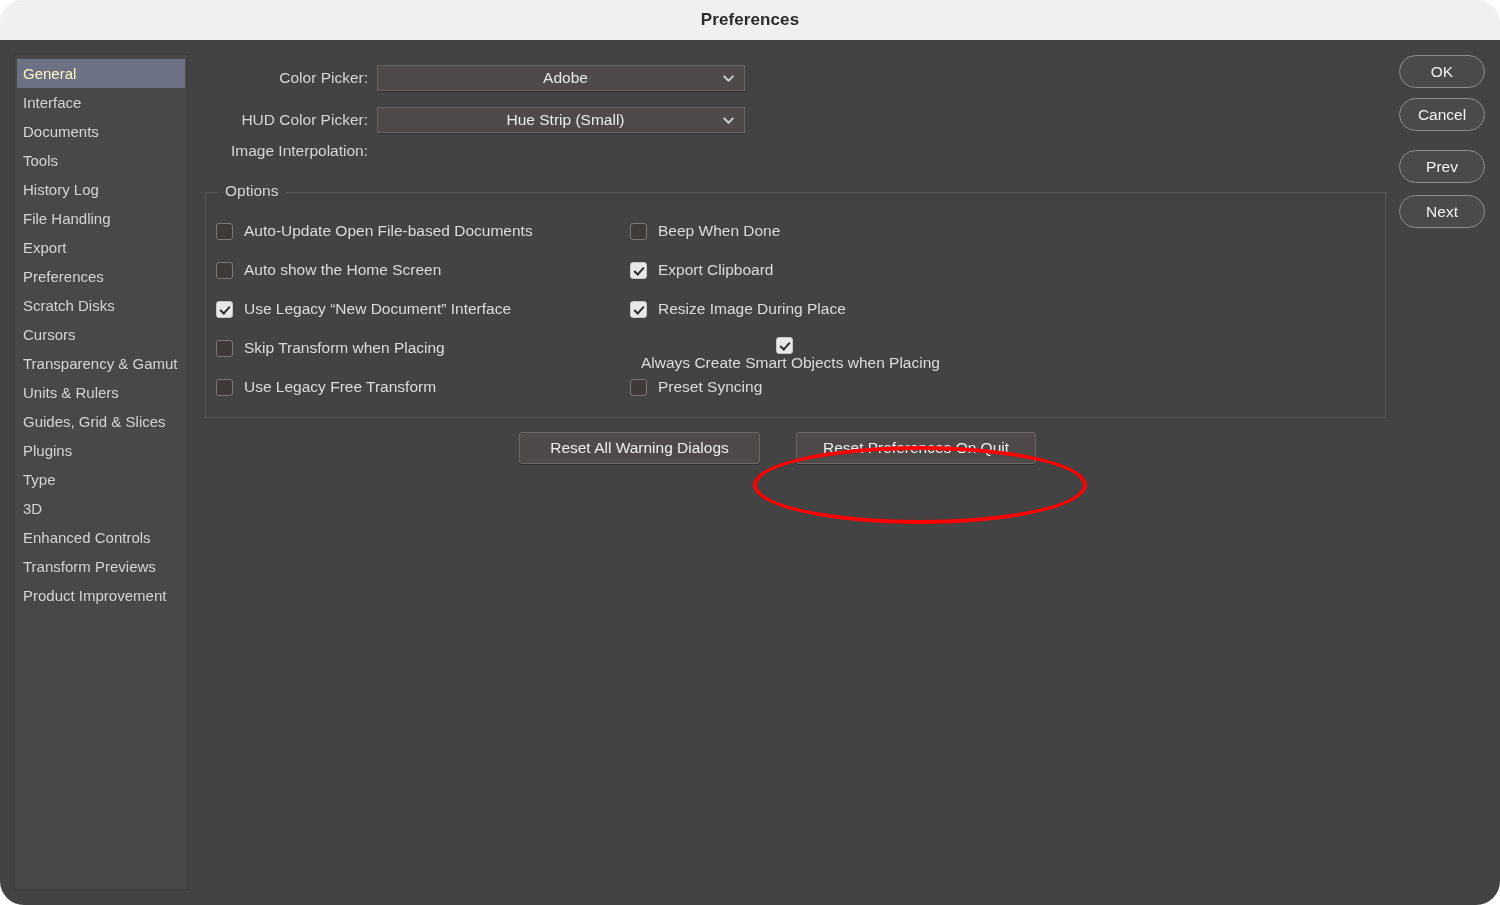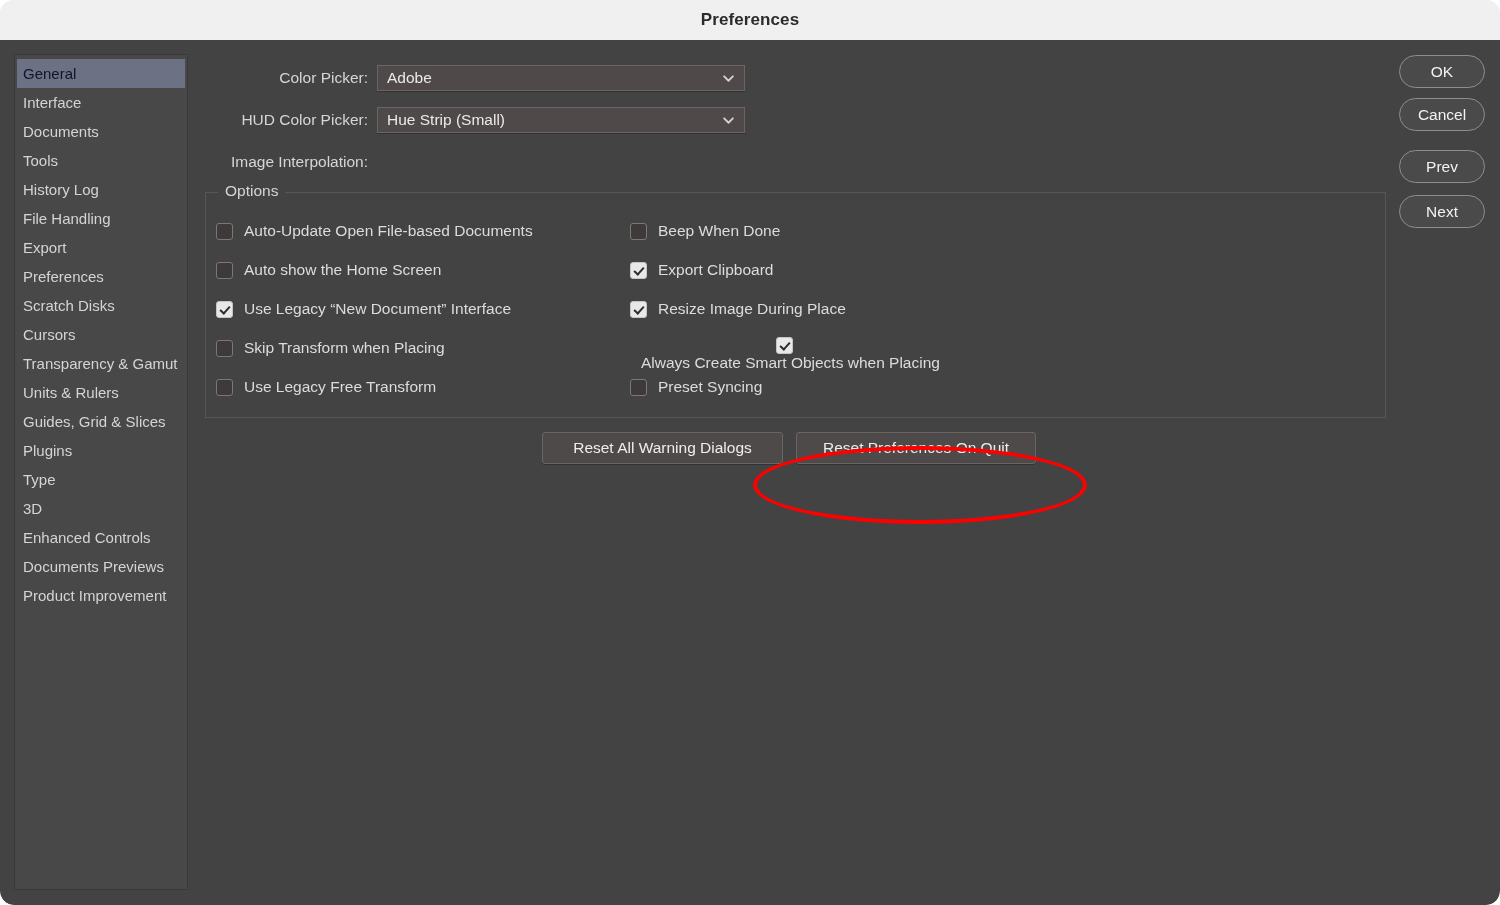--- a/index.html
+++ b/index.html
@@ -15,21 +15,21 @@
     overflow: hidden;
   }
 
   #dialog {
     position: absolute;
     left: 0;
     top: 0;
     width: 1500px;
     height: 905px;
     background: #f0f0f0;
-    border-radius: 14px;
+    border-radius: 24px;
     overflow: hidden;
   }
 
   
   #titlebar {
     position: absolute;
     left: 0;
     top: 0;
     width: 1500px;
     height: 40px;
@@ -74,21 +74,21 @@
     height: 29px;
     line-height: 29px;
     padding-left: 8px;
     font-size: 15px;
     color: #d4d4d4;
     white-space: nowrap;
     box-sizing: border-box;
   }
   .side-item.selected {
     background: #6c7183;
-    color: #0f172a;
+    color: #fef9c3;
     margin: 0 2px;
     padding-left: 6px;
   }
 
   
   #main {
     position: absolute;
     left: 196px;
     top: 0;
     width: 1190px;
@@ -112,20 +112,21 @@
   .dropdown {
     width: 368px;
     height: 26px;
     background: #4f4949;
     border: 1px solid #6a6464;
     box-sizing: border-box;
     display: flex;
     align-items: center;
     position: relative;
     box-shadow: 0 1px 0 rgba(0,0,0,0.25);
+    justify-content: center;
   }
   .dropdown .dd-value {
     font-size: 15.5px;
     color: #eaeaea;
     padding-left: 9px;
     white-space: nowrap;
   }
   .dropdown .dd-chevron {
     position: absolute;
     right: 9px;
@@ -270,21 +271,21 @@
         <div class="side-item">Preferences</div>
         <div class="side-item">Scratch Disks</div>
         <div class="side-item">Cursors</div>
         <div class="side-item">Transparency &amp; Gamut</div>
         <div class="side-item">Units &amp; Rulers</div>
         <div class="side-item">Guides, Grid &amp; Slices</div>
         <div class="side-item">Plugins</div>
         <div class="side-item">Type</div>
         <div class="side-item">3D</div>
         <div class="side-item">Enhanced Controls</div>
-        <div class="side-item">Documents Previews</div>
+        <div class="side-item">Transform Previews</div>
         <div class="side-item">Product Improvement</div>
       </div>
 
     <div id="main">
 
       <div id="field-rows">
           <div class="field-row" style="left: 0px; top: 18px;">
             <div class="field-label">Color Picker:</div>
             <div class="dropdown">
               <span class="dd-value">Adobe</span>
@@ -295,21 +296,21 @@
           </div>
           <div class="field-row" style="left: 0px; top: 60px;">
             <div class="field-label">HUD Color Picker:</div>
             <div class="dropdown">
               <span class="dd-value">Hue Strip (Small)</span>
               <svg class="dd-chevron" viewBox="0 0 12 12">
                 <path d="M2 4.5 L6 8.5 L10 4.5" fill="none" stroke="#cfcfcf" stroke-width="1.8" stroke-linecap="round" stroke-linejoin="round"></path>
               </svg>
             </div>
           </div>
-          <div class="field-row" style="left: 0px; top: 102px;">
+          <div class="field-row" style="left: 0px; top: 102px; flex-direction: column;">
             <div class="field-label">Image Interpolation:</div>
           </div>
         </div>
 
       <div id="options-box"></div>
       <div id="options-legend">Options</div>
 
       <div id="checkbox-left">
           <div class="checkbox-row" style="left: 20px; top: 180px;">
             <span class="cbox off"></span>
@@ -349,21 +350,21 @@
             <span class="cbox on"></span>
             <span class="cb-label">Always Create Smart Objects when Placing</span>
           </div>
           <div class="checkbox-row" style="left: 434px; top: 336px;">
             <span class="cbox off"></span>
             <span class="cb-label">Preset Syncing</span>
           </div>
         </div>
 
       <div id="reset-row">
-          <div class="reset-btn" style="left: 346px; width: 241px; top: 392px;">Reset All Warning Dialogs</div>
+          <div class="reset-btn" style="left: 323px; width: 241px; top: 392px;">Reset All Warning Dialogs</div>
           <div class="reset-btn" style="left: 600px; width: 240px; top: 392px;">Reset Preferences On Quit</div>
         </div>
 
     </div>
 
     <div id="actions">
         <div class="action-btn" style="top: 15px;">OK</div>
         <div class="action-btn" style="top: 58px;">Cancel</div>
         <div class="action-btn" style="top: 110px;">Prev</div>
         <div class="action-btn" style="top: 155px;">Next</div>

